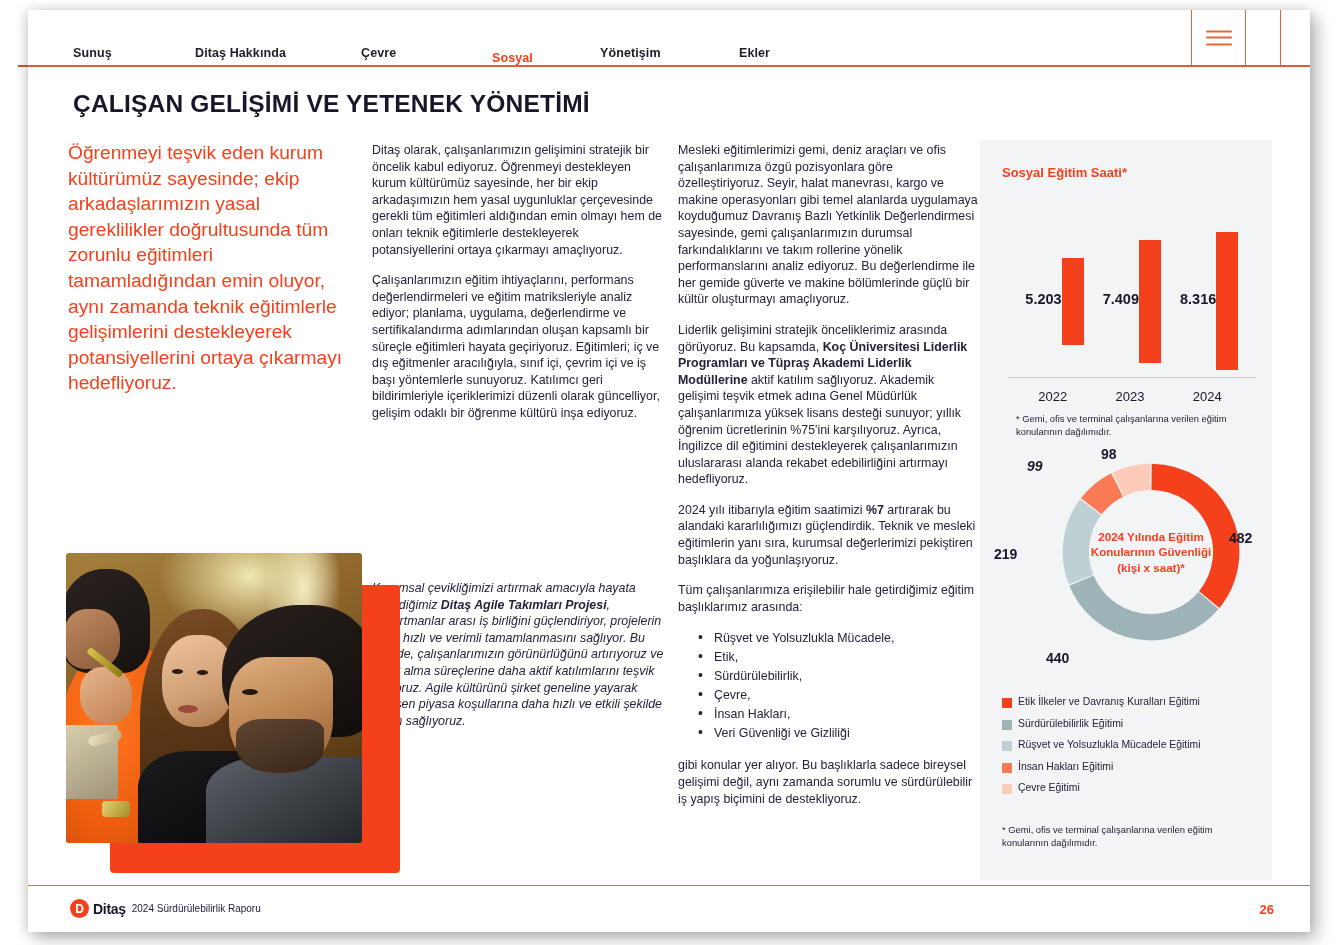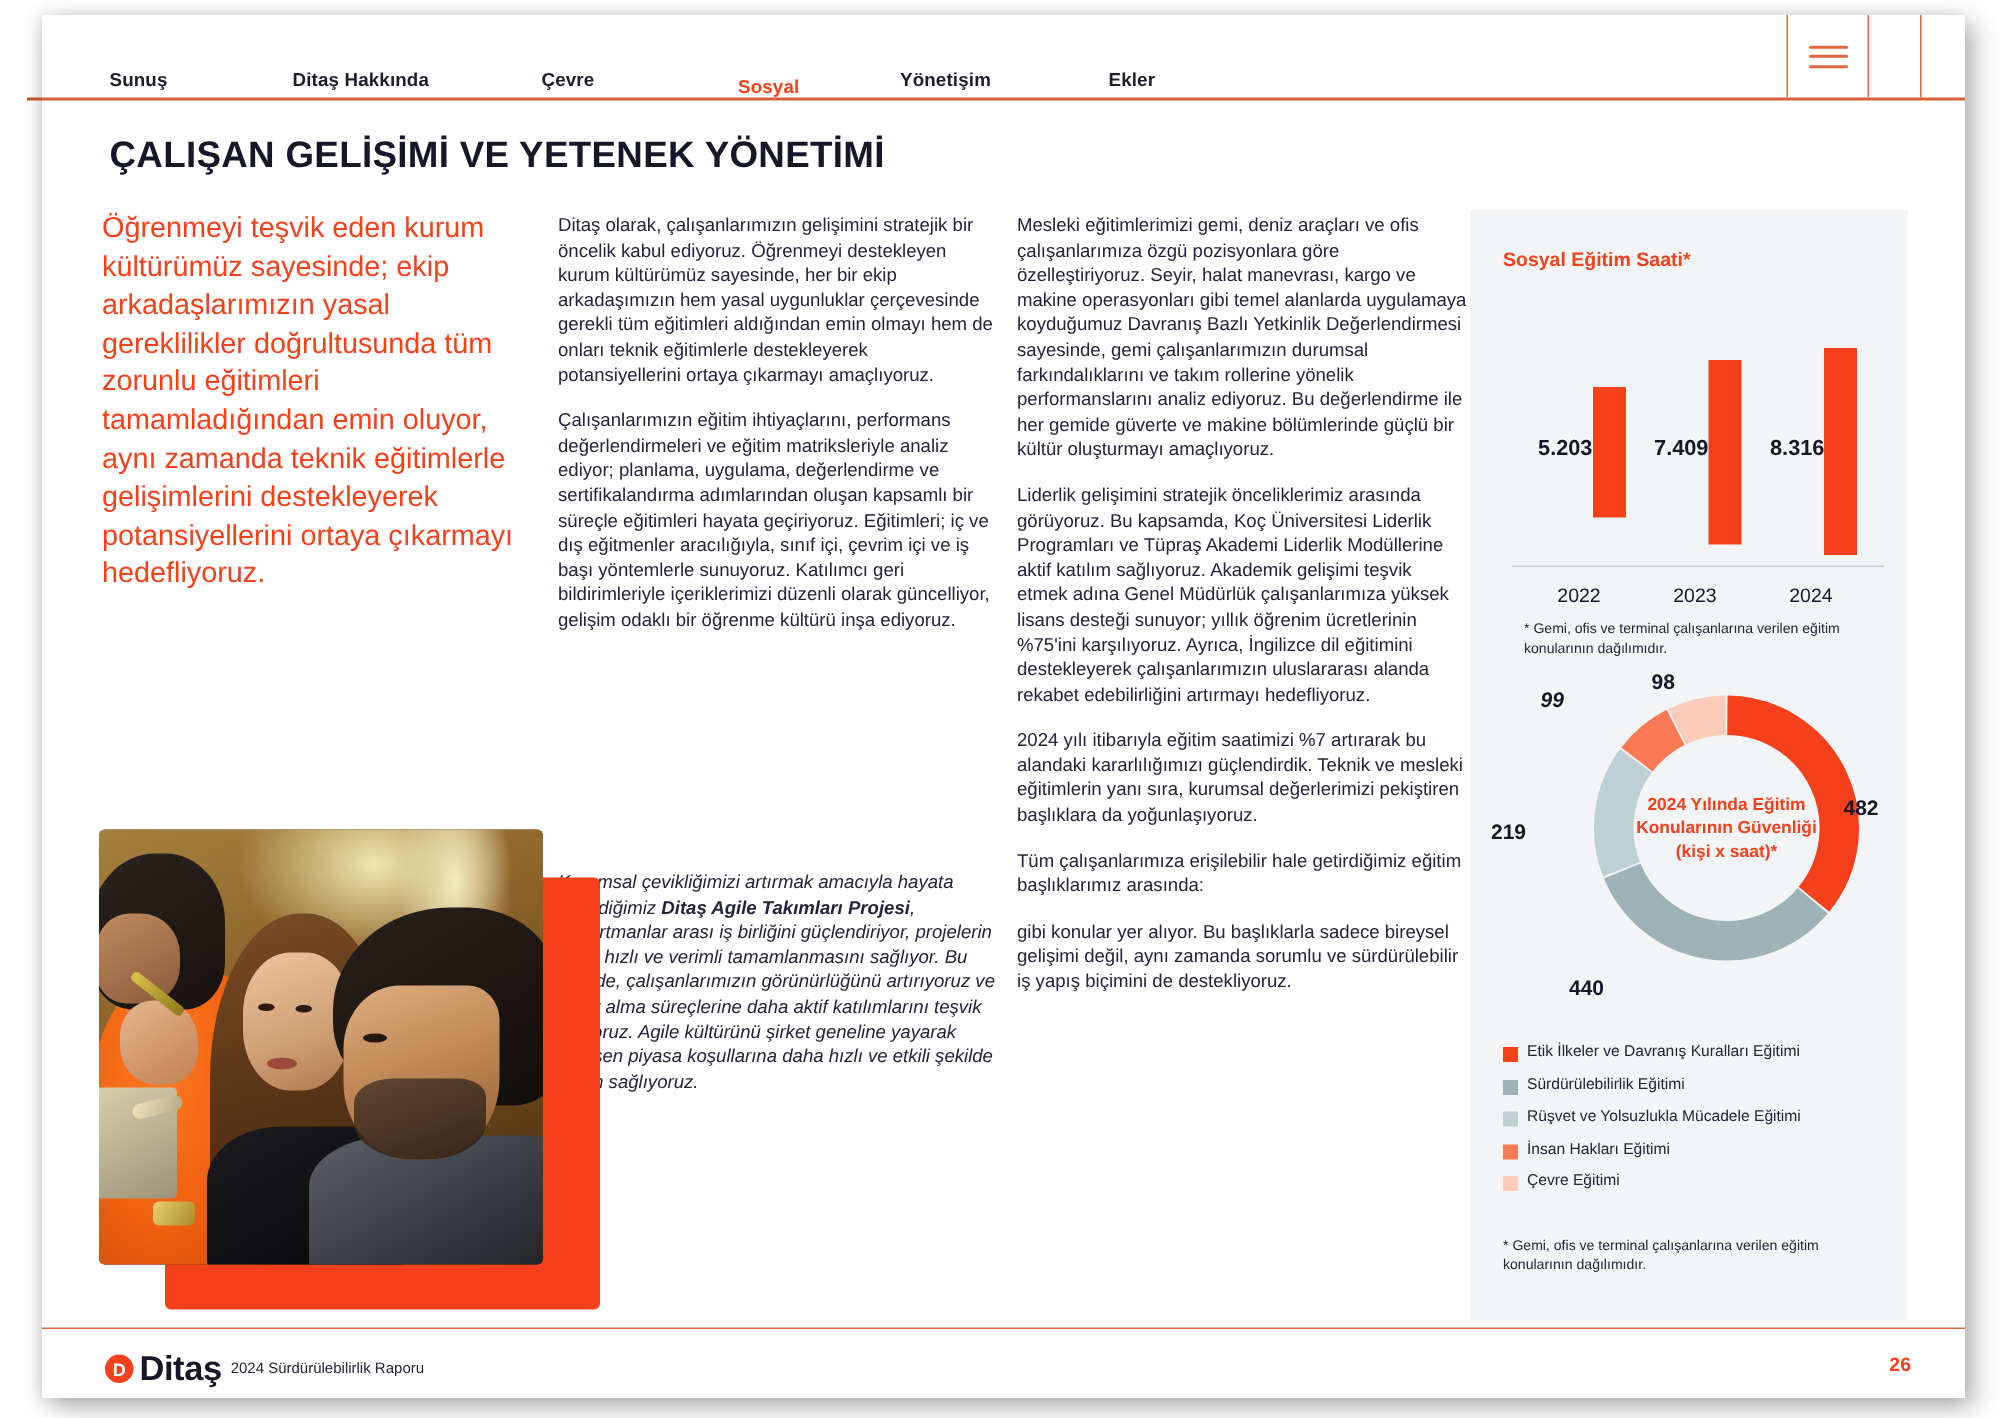--- a/index.html
+++ b/index.html
@@ -87,21 +87,21 @@
     font-weight: 400;
   }
 
   .body-p {
     font-size: 12.4px;
     line-height: 16.6px;
     color: #23233a;
     margin: 0 0 14px 0;
     text-align: left;
   }
-  .body-p b { font-weight: 400; }
+  .body-p b { font-weight: 700; }
 
   
   #col-italic {
     position: absolute; left: 344px; top: 570px; width: 296px;
   }
   #italic-text {
     font-size: 12.4px; line-height: 16.6px;
     color: #23233a; font-style: italic; margin: 0;
   }
   #italic-text b { font-weight: 700; font-style: italic; }
@@ -381,21 +381,21 @@
   }
   #logo-mark:after {
     content: "D";
     position: absolute; left: 0; top: 0;
     width: 100%; height: 100%;
     display: flex; align-items: center; justify-content: center;
     color: #fff; font-size: 12px; font-weight: 700;
     font-family: "Liberation Sans", sans-serif;
   }
   #logo-word {
-    font-size: 23px; font-weight: 700; color: #17172a;
+    font-size: 14px; font-weight: 700; color: #17172a;
     letter-spacing: -0.3px; margin-right: 6px;
   }
   #footer-text {
     font-size: 10px; color: #23233a;
   }
   #page-number {
     position: absolute; right: 36px; top: 16px;
     font-size: 13px; font-weight: 700; color: #f4411c;
   }
   
@@ -444,20 +444,28 @@
 
     <div id="col-italic">
       <p id="italic-text"><span>Kurumsal çevikliğimizi artırmak amacıyla hayata geçirdiğimiz </span><b>Ditaş Agile Takımları Projesi</b><span>, departmanlar arası iş birliğini güçlendiriyor, projelerin daha hızlı ve verimli tamamlanmasını sağlıyor. Bu şekilde, çalışanlarımızın görünürlüğünü artırıyoruz ve karar alma süreçlerine daha aktif katılımlarını teşvik ediyoruz. Agile kültürünü şirket geneline yayarak değişen piyasa koşullarına daha hızlı ve etkili şekilde uyum sağlıyoruz.</span></p>
     </div>
 
     <div class="col" id="col-three">
       <p class="body-p">Mesleki eğitimlerimizi gemi, deniz araçları ve ofis çalışanlarımıza özgü pozisyonlara göre özelleştiriyoruz. Seyir, halat manevrası, kargo ve makine operasyonları gibi temel alanlarda uygulamaya koyduğumuz Davranış Bazlı Yetkinlik Değerlendirmesi sayesinde, gemi çalışanlarımızın durumsal farkındalıklarını ve takım rollerine yönelik performanslarını analiz ediyoruz. Bu değerlendirme ile her gemide güverte ve makine bölümlerinde güçlü bir kültür oluşturmayı amaçlıyoruz.</p>
       <p class="body-p"><span>Liderlik gelişimini stratejik önceliklerimiz arasında görüyoruz. Bu kapsamda, </span><b>Koç Üniversitesi Liderlik Programları ve Tüpraş Akademi Liderlik Modüllerine</b><span> aktif katılım sağlıyoruz. Akademik gelişimi teşvik etmek adına Genel Müdürlük çalışanlarımıza yüksek lisans desteği sunuyor; yıllık öğrenim ücretlerinin %75'ini karşılıyoruz. Ayrıca, İngilizce dil eğitimini destekleyerek çalışanlarımızın uluslararası alanda rekabet edebilirliğini artırmayı hedefliyoruz.</span></p>
       <p class="body-p"><span>2024 yılı itibarıyla eğitim saatimizi </span><b>%7</b><span> artırarak bu alandaki kararlılığımızı güçlendirdik. Teknik ve mesleki eğitimlerin yanı sıra, kurumsal değerlerimizi pekiştiren başlıklara da yoğunlaşıyoruz.</span></p>
       <p class="body-p">Tüm çalışanlarımıza erişilebilir hale getirdiğimiz eğitim başlıklarımız arasında:</p>
+      <ul id="bullets">
+        <li>Rüşvet ve Yolsuzlukla Mücadele,</li>
+        <li>Etik,</li>
+        <li>Sürdürülebilirlik,</li>
+        <li>Çevre,</li>
+        <li>İnsan Hakları,</li>
+        <li>Veri Güvenliği ve Gizliliği</li>
+      </ul>
       <p class="body-p">gibi konular yer alıyor. Bu başlıklarla sadece bireysel gelişimi değil, aynı zamanda sorumlu ve sürdürülebilir iş yapış biçimini de destekliyoruz.</p>
     </div>
 
     <div id="photo-block">
       <div id="photo-accent"></div>
       <div id="photo">
         <div class="bg"></div>
         <div class="man-left-shirt"></div>
         <div class="man-left-head"></div>
         <div class="man-left-face"></div>

